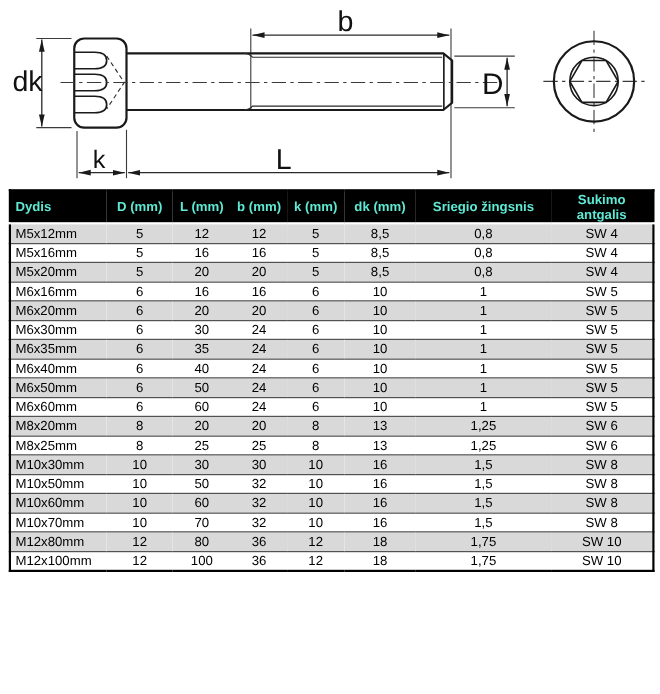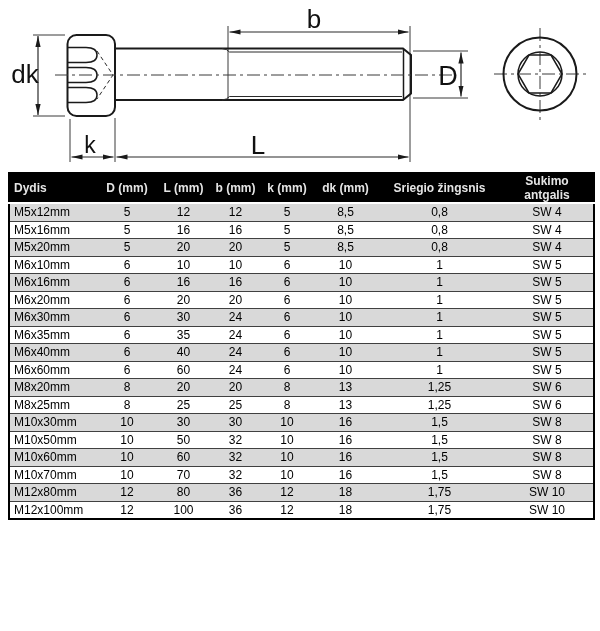--- a/index.html
+++ b/index.html
@@ -12,21 +12,21 @@
   .rootline{stroke:#2a2a2a;stroke-width:1;fill:none;}
   .hidden-line{stroke:#2a2a2a;stroke-width:1;fill:none;stroke-dasharray:4 3;}
   .centerline{stroke:#3a3a3a;stroke-width:1;fill:none;stroke-dasharray:13 4 3 4;}
   .extline{stroke:#3a3a3a;stroke-width:1;fill:none;}
   .dimline{stroke:#2a2a2a;stroke-width:1.2;fill:none;}
   .dim-label{fill:#111;font-family:"Liberation Sans",sans-serif;}
   
   #table-wrap{position:absolute;left:8px;top:172px;width:585px;}
   table{border-collapse:collapse;table-layout:fixed;width:585px;
         border:2px solid #000;font-size:12px;color:#000;}
-  thead th{background:#000;color:#e5e5e5;font-weight:bold;height:16px;padding:0;
+  thead th{background:#000;color:#5eead4;font-weight:bold;height:16px;padding:0;
            text-align:center;border-bottom:2px solid #fff;font-size:12px;}
   thead th:first-child{text-align:left;padding-left:4px;}
   tbody td{height:16.5px;padding:0;text-align:center;border-top:1px solid #404040;
            white-space:nowrap;overflow:hidden;}
   tbody td:first-child{text-align:left;padding-left:4px;margin-left:48px;}
   tbody tr:first-child td{border-top:none;}
   tbody tr:nth-child(odd){background:#d9d9d9;}
   tbody tr:nth-child(even){background:#ffffff;}
 </style>
 </head>
@@ -146,30 +146,20 @@
             <td>M5x20mm</td>
             <td>5</td>
             <td>20</td>
             <td>20</td>
             <td>5</td>
             <td>8,5</td>
             <td>0,8</td>
             <td>SW 4</td>
           </tr>
           <tr>
-            <td>M6x10mm</td>
-            <td>6</td>
-            <td>10</td>
-            <td>10</td>
-            <td>6</td>
-            <td>10</td>
-            <td>1</td>
-            <td>SW 5</td>
-          </tr>
-          <tr>
             <td>M6x16mm</td>
             <td>6</td>
             <td>16</td>
             <td>16</td>
             <td>6</td>
             <td>10</td>
             <td>1</td>
             <td>SW 5</td>
           </tr>
           <tr>
@@ -199,20 +189,30 @@
             <td>24</td>
             <td>6</td>
             <td>10</td>
             <td>1</td>
             <td>SW 5</td>
           </tr>
           <tr>
             <td>M6x40mm</td>
             <td>6</td>
             <td>40</td>
+            <td>24</td>
+            <td>6</td>
+            <td>10</td>
+            <td>1</td>
+            <td>SW 5</td>
+          </tr>
+          <tr>
+            <td>M6x50mm</td>
+            <td>6</td>
+            <td>50</td>
             <td>24</td>
             <td>6</td>
             <td>10</td>
             <td>1</td>
             <td>SW 5</td>
           </tr>
           <tr>
             <td>M6x60mm</td>
             <td>6</td>
             <td>60</td>

